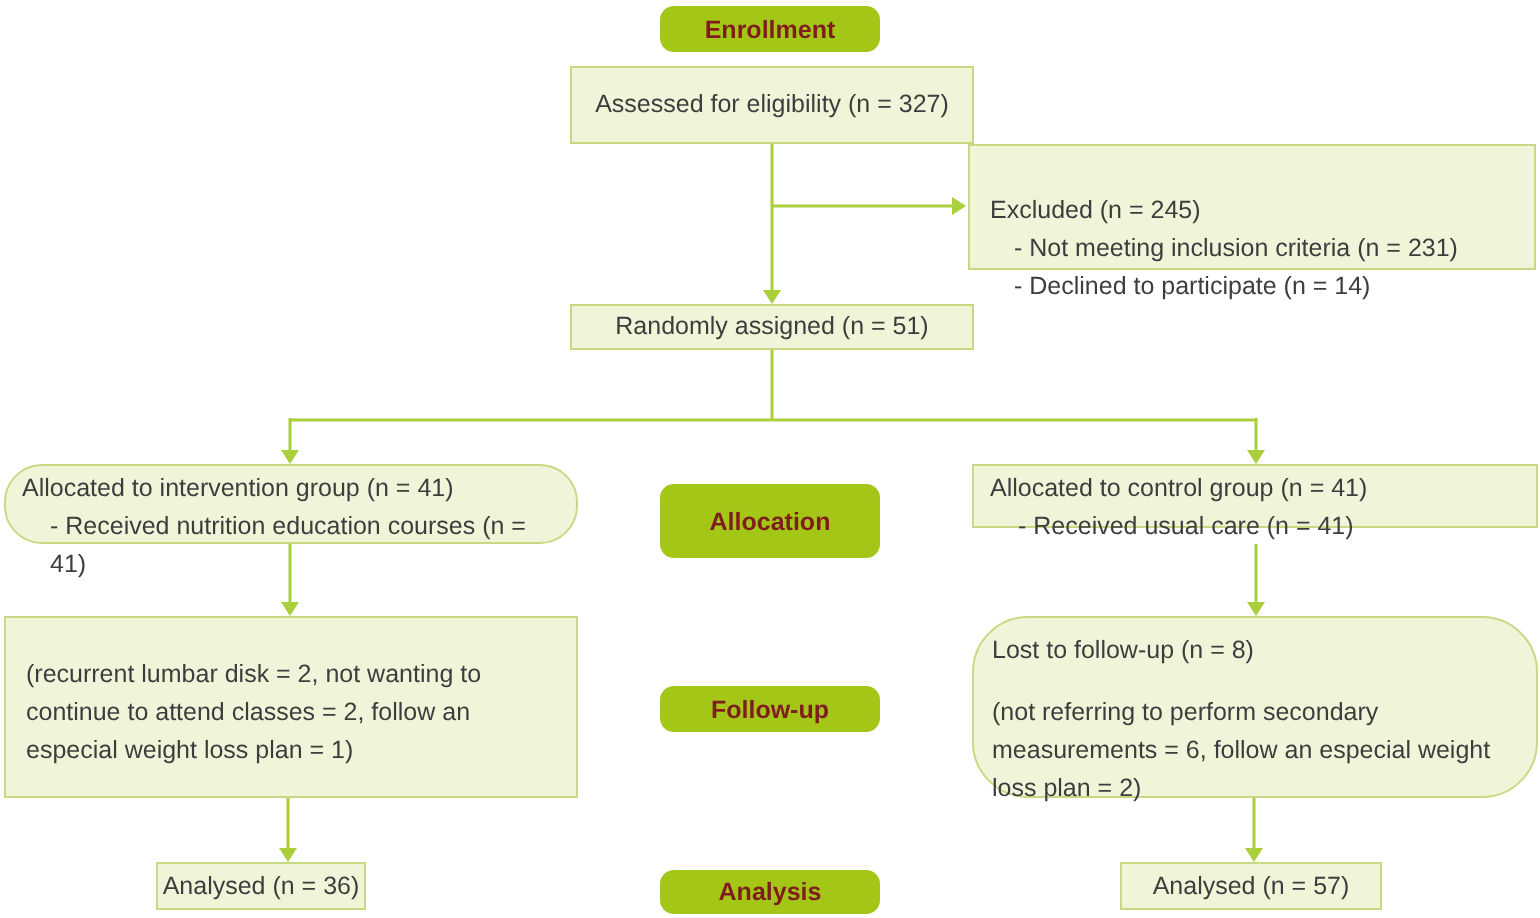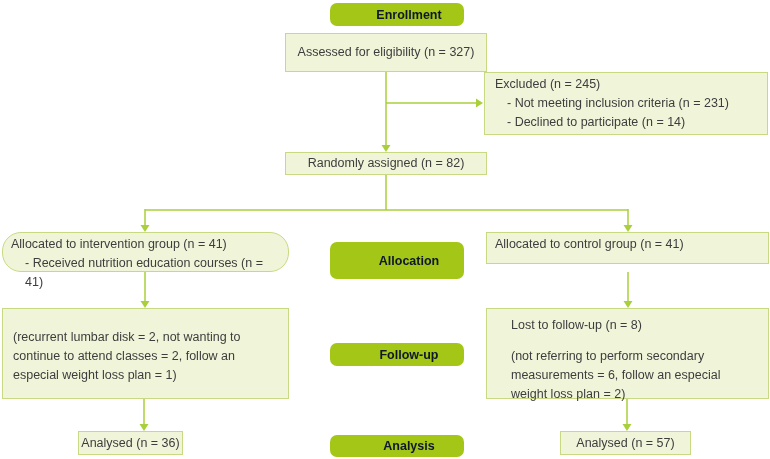--- a/index.html
+++ b/index.html
@@ -14,42 +14,42 @@
     position:relative;width:770px;height:459px;background:#ffffff;
     font-family:"Liberation Sans","DejaVu Sans",sans-serif;
     font-size:12.5px;color:var(--text-color);overflow:hidden;
   }
   .arrows{position:absolute;left:0;top:0;pointer-events:none;}
   .arrows line{stroke:var(--line-color);stroke-width:1.5;}
   .arrows polygon{fill:var(--line-color);}
   .stage{
     position:absolute;background:var(--header-bg);border-radius:7px;
     display:flex;align-items:center;justify-content:center;
-    font-weight:600;color:#0f172a;padding-left:24px;
+    font-weight:600;color:#7f1d1d;
   }
   .box{
     position:absolute;background:var(--box-bg);
     border:1px solid var(--box-border);box-sizing:border-box;
     line-height:19px;
   }
   .box.center{display:flex;align-items:center;justify-content:center;text-align:center;}
   .box.lefttext{padding:2px 8px;}
   .indent{padding-left:14px;}
   .reasons div{padding-left:12px;}
   .fu-detail{margin-top:12px;}
   
   .pos-enrollment{left:330px;top:3px;width:110px;height:23px;}
   .pos-assessed{left:285px;top:33px;width:202px;height:39px;}
-  .pos-excluded{left:484px;top:72px;width:284px;height:63px;padding:2px 10px;}
+  .pos-excluded{left:484px;top:72px;width:284px;height:63px;padding:23px 10px;}
   .pos-randomized{left:285px;top:152px;width:202px;height:23px;}
   .pos-allocL{left:2px;top:232px;width:287px;height:40px;border-radius:19px;}
   .pos-allocR{left:486px;top:232px;width:283px;height:32px;}
   .pos-stage-alloc{left:330px;top:242px;width:110px;height:37px;}
   .pos-fuL{left:2px;top:308px;width:287px;height:91px;padding:7px 10px;}
-  .pos-fuR{left:486px;top:308px;width:283px;height:91px;padding:7px 24px;}
+  .pos-fuR{left:486px;top:308px;width:283px;height:91px;padding:7px 9px;border-radius:28px;}
   .pos-stage-fu{left:330px;top:343px;width:110px;height:23px;}
   .pos-anaL{left:78px;top:431px;width:105px;height:24px;}
   .pos-anaR{left:560px;top:431px;width:131px;height:24px;}
   .pos-stage-ana{left:330px;top:435px;width:110px;height:22px;}
 </style>
 </head>
 <body>
 
 <div class="canvas">
 
@@ -98,31 +98,32 @@
   <div class="box center pos-assessed">Assessed for eligibility (n = 327)</div>
 
   <div class="box pos-excluded">
     <div>Excluded (n = 245)</div>
     <div class="reasons">
       <div>- Not meeting inclusion criteria (n = 231)</div>
       <div>- Declined to participate (n = 14)</div>
     </div>
   </div>
 
-  <div class="box center pos-randomized">Randomly assigned (n = 82)</div>
+  <div class="box center pos-randomized">Randomly assigned (n = 51)</div>
 
   <div class="box lefttext pos-allocL">
     <div>Allocated to intervention group (n = 41)</div>
     <div class="indent">- Received nutrition education courses (n = 41)</div>
   </div>
 
   <div class="stage pos-stage-alloc">Allocation</div>
 
   <div class="box lefttext pos-allocR">
     <div>Allocated to control group (n = 41)</div>
+    <div class="indent">- Received usual care (n = 41)</div>
   </div>
 
   <div class="box pos-fuL">
     <div class="fu-detail">(recurrent lumbar disk = 2, not wanting to continue to attend classes = 2, follow an especial weight loss plan = 1)</div>
   </div>
 
   <div class="stage pos-stage-fu">Follow-up</div>
 
   <div class="box pos-fuR">
     <div>Lost to follow-up (n = 8)</div>

